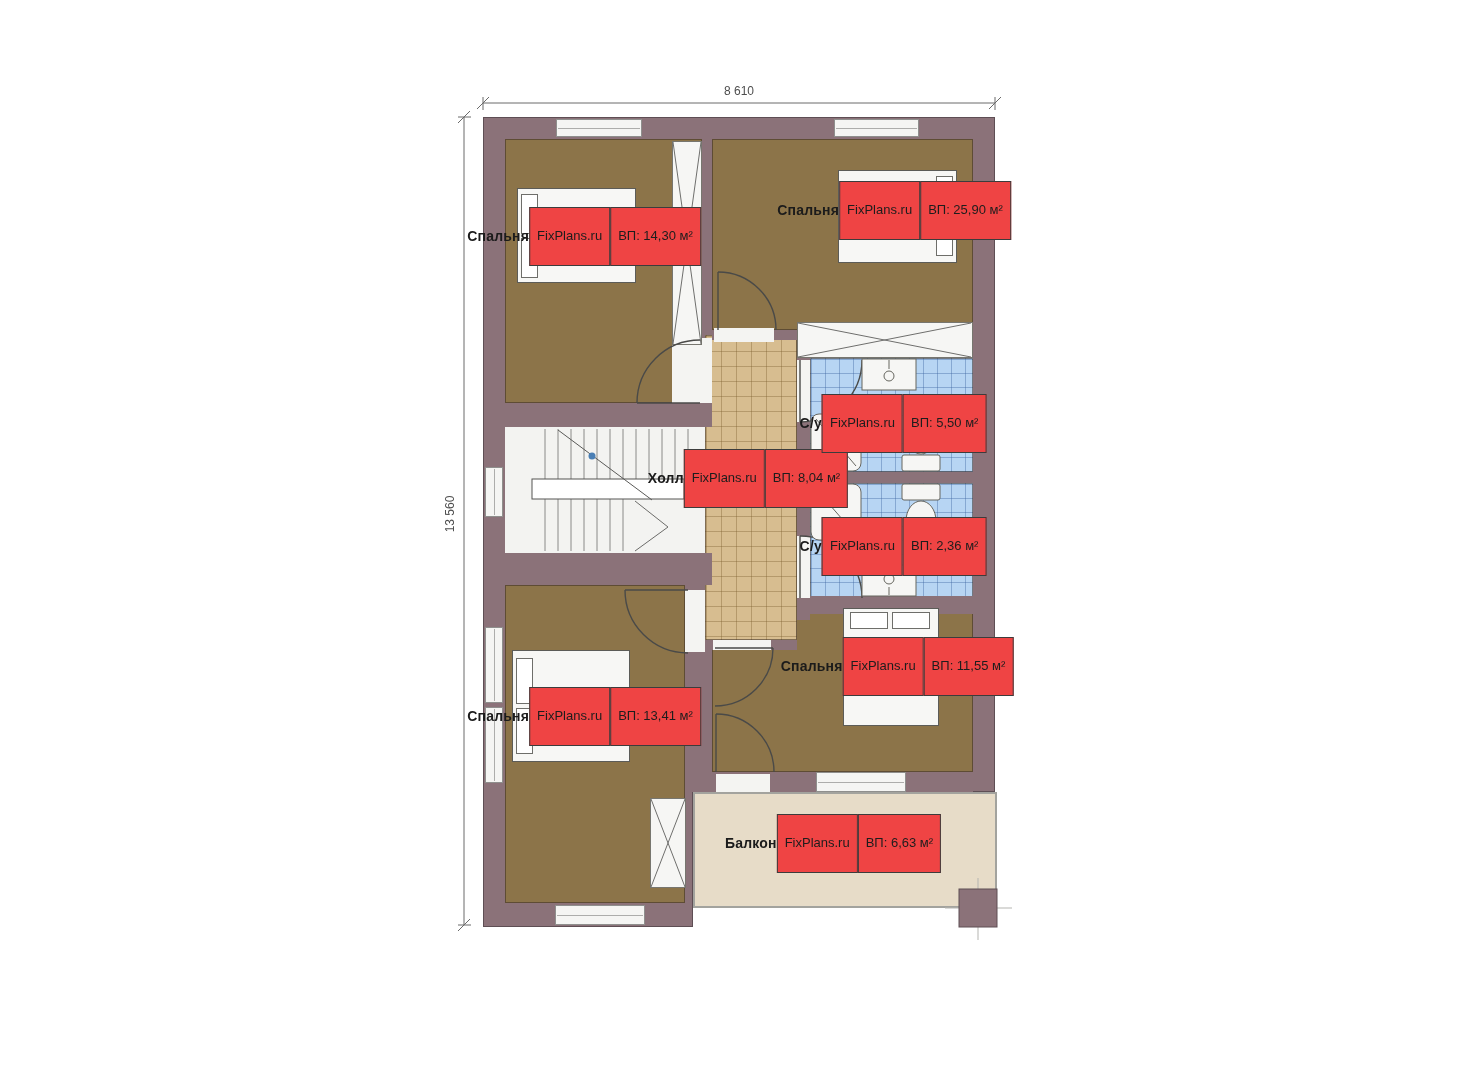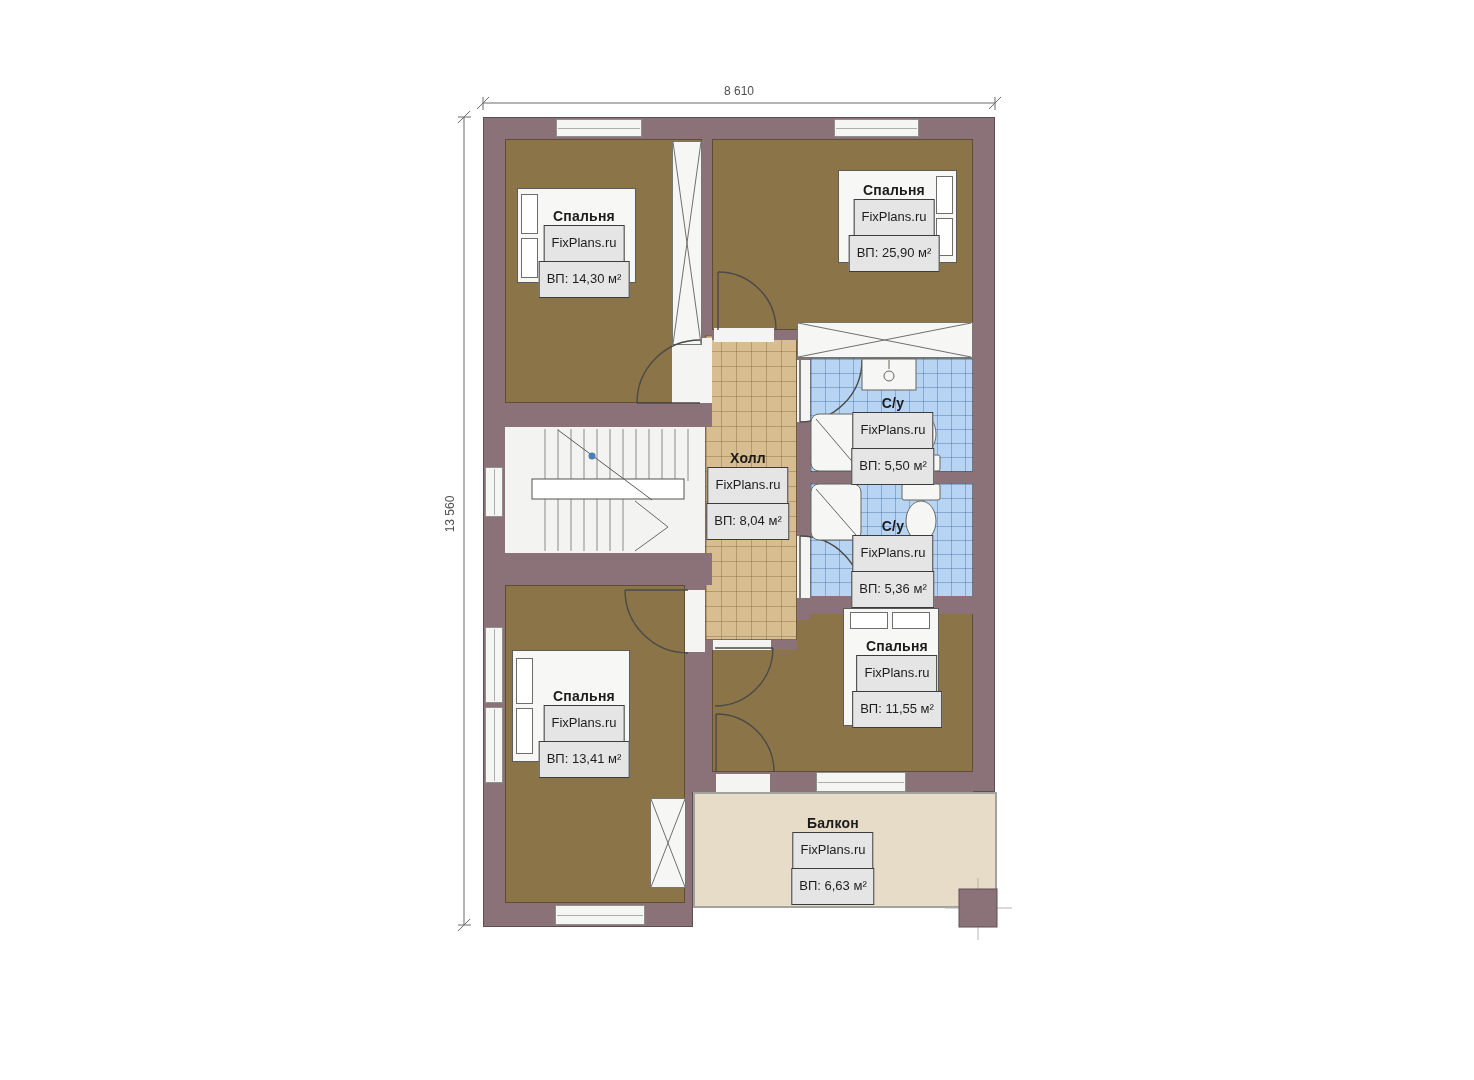--- a/index.html
+++ b/index.html
@@ -23,25 +23,25 @@
     background-size:14px 14px;border:1px solid rgba(56,43,34,.55);}
   .white{background:#f4f4f2;}
   .window{background:#f5f5f3;border:1px solid #8f8f8d;}
   .window-h::after{content:"";position:absolute;left:1px;right:1px;top:50%;border-top:1px solid #adadab;}
   .window-v::after{content:"";position:absolute;top:1px;bottom:1px;left:50%;border-left:1px solid #adadab;}
   .wardrobe{background:#f6f6f4;border:1px solid #77766f;}
   .stairs-bg{background:#f3f3f1;}
   .bed{background:#f7f7f5;border:1px solid #5c5c58;}
   .pillow{background:#ffffff;border:1px solid #6e6e6a;}
   .sill{background:#f6f6f4;border:1px solid #9a9a96;}
-  .room-label{position:absolute;transform:translateX(-50%);display:flex;flex-direction:column;
+  .room-label{position:absolute;transform:translateX(-50%);display:flex;flex-direction:row;
     align-items:center;z-index:40;}
   .rl-name{font-weight:bold;font-size:14px;color:#1b1b1b;margin-bottom:2px;letter-spacing:.2px;white-space:nowrap;}
-  .rl-box{background:#e5e5e5;border:1px solid #3c3c3c;font-size:13px;color:#1d1d1d;
-    padding:8px 7px;margin-top:-1px;white-space:nowrap;line-height:1.45;}
+  .rl-box{background:#ef4444;border:1px solid #3c3c3c;font-size:13px;color:#1d1d1d;
+    padding:19px 7px;margin-top:-1px;white-space:nowrap;line-height:1.45;}
   .dim-label{position:absolute;font-size:12px;color:#4e4e4e;z-index:40;}
   svg.overlay{position:absolute;left:0;top:0;z-index:30;pointer-events:none;}
 </style>
 </head>
 <body>
 
 <div id="canvas">
 
   <div class="abs bldg" style="left:483px;top:117px;width:512px;height:675px"></div>
   <div class="abs bldg" style="left:483px;top:790px;width:210px;height:137px;border-top:none"></div>
@@ -212,21 +212,21 @@
     <div class="rl-box">ВП: 8,04 м²</div>
   </div>
   <div class="room-label" style="left:893px;top:395px">
     <div class="rl-name">С/у</div>
     <div class="rl-box">FixPlans.ru</div>
     <div class="rl-box">ВП: 5,50 м²</div>
   </div>
   <div class="room-label" style="left:893px;top:518px">
     <div class="rl-name">С/у</div>
     <div class="rl-box">FixPlans.ru</div>
-    <div class="rl-box">ВП: 5,36 м²</div>
+    <div class="rl-box">ВП: 2,36 м²</div>
   </div>
   <div class="room-label" style="left:897px;top:638px">
     <div class="rl-name">Спальня</div>
     <div class="rl-box">FixPlans.ru</div>
     <div class="rl-box">ВП: 11,55 м²</div>
   </div>
   <div class="room-label" style="left:584px;top:688px">
     <div class="rl-name">Спальня</div>
     <div class="rl-box">FixPlans.ru</div>
     <div class="rl-box">ВП: 13,41 м²</div>

